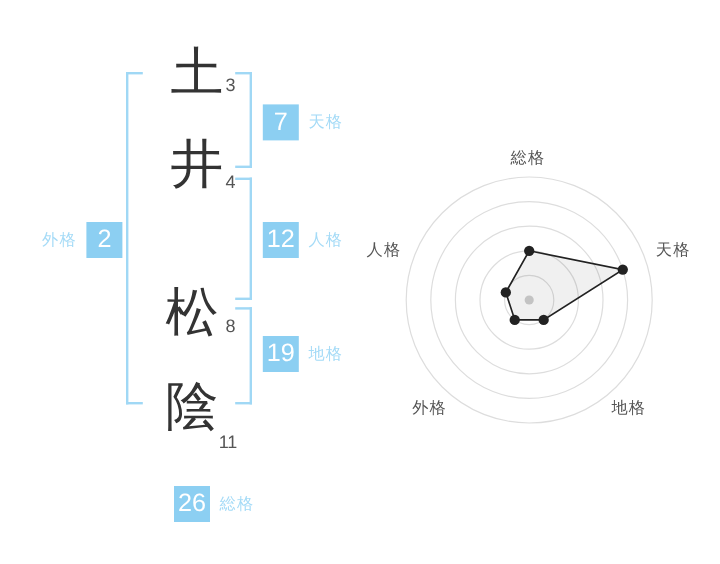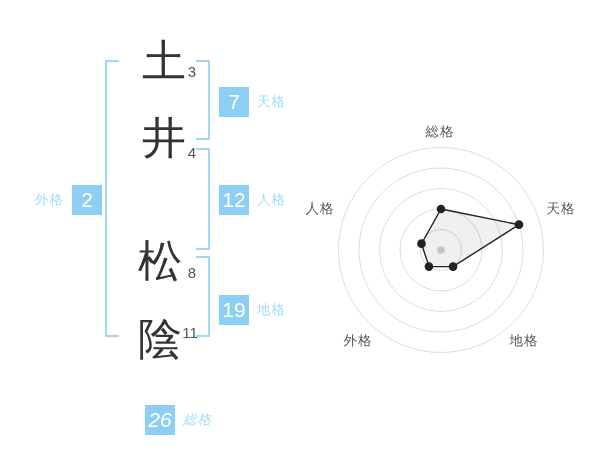--- a/index.html
+++ b/index.html
@@ -18,21 +18,21 @@
   .k1 { left:136px; top:116px; }
   .k2 { left:132px; top:239px; }
   .k3 { left:132px; top:317px; }
   .strokes {
     position:absolute; width:22px; text-align:center;
     font-size:15px; color:var(--strokenum, #555);
   }
   .s0 { left:181px; top:63px; }
   .s1 { left:181px; top:144px; }
   .s2 { left:181px; top:264px; }
-  .s3 { left:179px; top:324px; }
+  .s3 { left:179px; top:360px; }
   .bracket {
     position:absolute; border:2px solid var(--bracket, #a0d8f5);
   }
   .bracket.open  { border-right:none; }   
   .bracket.close { border-left:none; }    
   .br-gai { left:105px; top:60px;  width:14px; height:277px; }
   .br-ten { left:196px; top:60px;  width:14px; height:80px;  }
   .br-jin { left:196px; top:148px; width:14px; height:102px; }
   .br-chi { left:196px; top:256px; width:14px; height:81px;  }
   
@@ -41,23 +41,23 @@
     width:30px; height:30px; flex:0 0 30px;
     background:var(--box, #8ccff2); color:#fff;
     font-size:21px; display:flex; align-items:center; justify-content:center;
   }
   .badge-label {
     font-size:13.5px; letter-spacing:1px; color:var(--label, #a5dbf7);
     white-space:nowrap;
   }
   .bd-ten { left:219px; top:87px;  }
   .bd-jin { left:219px; top:185px; }
-  .bd-chi { left:219px; top:295px; }
+  .bd-chi { left:219px; top:280px; }
   .bd-gai { left:35px;  top:185px; }
-  .bd-sou { left:145px; top:405px;font-style:italic; }
+  .bd-sou { left:145px; top:405px; }
   
   .radar-svg { position:absolute; left:291px; top:100px; }
 </style>
 </head>
 <body>
 
 <div class="stage" style="--box: #8ccff2; --label: #a5dbf7; --bracket: #a0d8f5; --kanji: #333333; --strokenum: #555555;">
 
   <div class="bracket open  br-gai"></div>
   <div class="bracket close br-ten"></div>

